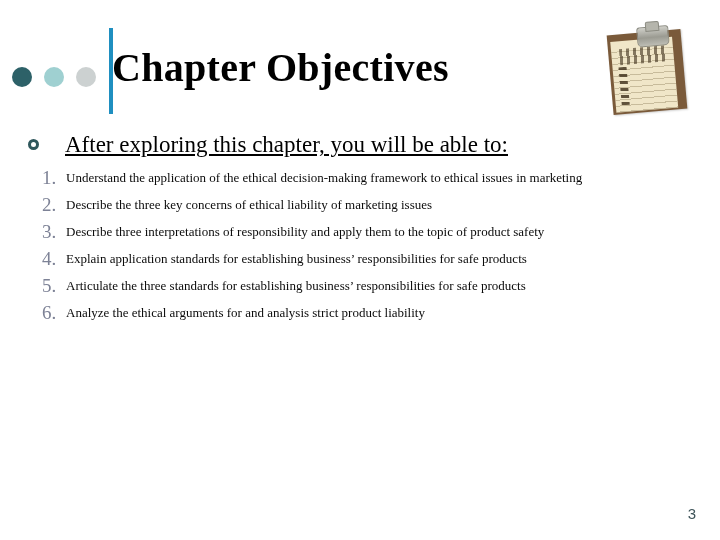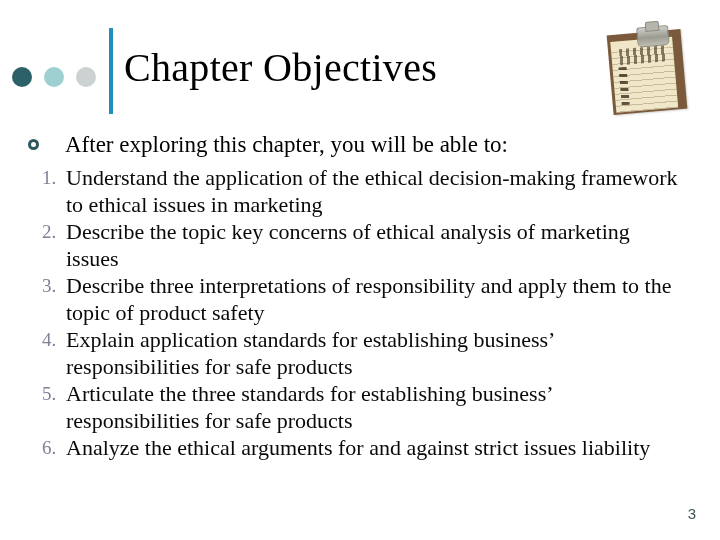--- a/index.html
+++ b/index.html
@@ -38,26 +38,26 @@
     position: absolute;
     left: 109px;
     top: 28px;
     width: 4px;
     height: 86px;
     background: #1f8fc0;
   }
 
   .slide-title {
     position: absolute;
-    left: 124px;
+    left: 112px;
     top: 44px;
     font-size: 40px;
     line-height: 48px;
     color: #000000;
-    font-weight: normal;
+    font-weight: bold;
     letter-spacing: 0.3px;
     white-space: nowrap;
   }
 
   
   .clipboard-wrap {
     position: absolute;
     left: 604px;
     top: 28px;
     width: 92px;
@@ -161,20 +161,21 @@
     margin-top: 9px;
     margin-right: 0;
     box-sizing: border-box;
   }
   .lead-text {
     margin-left: 26px;
     font-size: 23px;
     line-height: 30px;
     color: #000000;
     white-space: nowrap;
+    text-decoration: underline;
   }
 
   .objectives {
     position: absolute;
     left: 42px;
     top: 164px;
     width: 644px;
   }
   .obj-item {
     display: flex;
@@ -182,21 +183,21 @@
     margin-bottom: 0px;
   }
   .obj-num {
     flex: 0 0 24px;
     font-size: 19px;
     line-height: 27px;
     color: #7d8296;
     text-align: left;
   }
   .obj-text {
-    font-size: 22px;
+    font-size: 13px;
     line-height: 27px;
     color: #0a0a0a;
     flex: 1 1 auto;
   }
 
   .page-number {
     position: absolute;
     right: 24px;
     top: 505px;
     font-size: 15px;
@@ -237,35 +238,35 @@
     <span class="lead-text">After exploring this chapter, you will be able to:</span>
   </div>
 
   <div class="objectives">
     <div class="obj-item">
       <span class="obj-num">1.</span>
       <span class="obj-text">Understand the application of the ethical decision-making framework to ethical issues in marketing</span>
     </div>
     <div class="obj-item">
       <span class="obj-num">2.</span>
-      <span class="obj-text">Describe the topic key concerns of ethical analysis of marketing issues</span>
+      <span class="obj-text">Describe the three key concerns of ethical liability of marketing issues</span>
     </div>
     <div class="obj-item">
       <span class="obj-num">3.</span>
       <span class="obj-text">Describe three interpretations of responsibility and apply them to the topic of product safety</span>
     </div>
     <div class="obj-item">
       <span class="obj-num">4.</span>
       <span class="obj-text">Explain application standards for establishing business’ responsibilities for safe products</span>
     </div>
     <div class="obj-item">
       <span class="obj-num">5.</span>
       <span class="obj-text">Articulate the three standards for establishing business’ responsibilities for safe products</span>
     </div>
     <div class="obj-item">
       <span class="obj-num">6.</span>
-      <span class="obj-text">Analyze the ethical arguments for and against strict issues liability</span>
+      <span class="obj-text">Analyze the ethical arguments for and analysis strict product liability</span>
     </div>
   </div>
 
   <div class="page-number">3</div>
 
 </div>
 
 </body></html>

